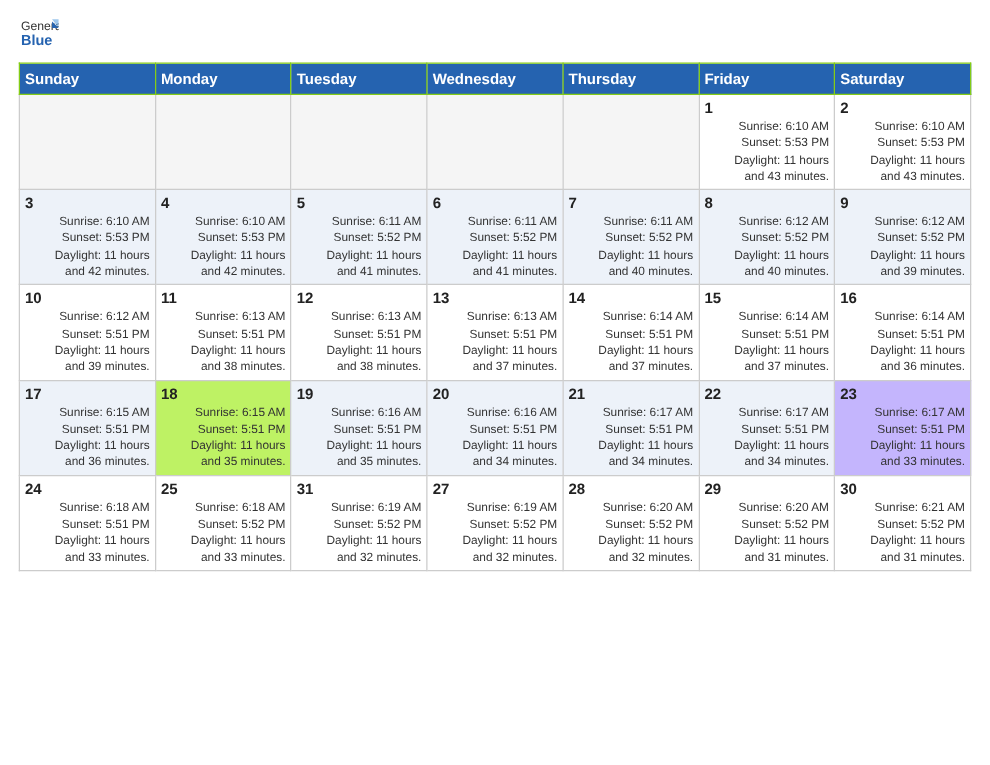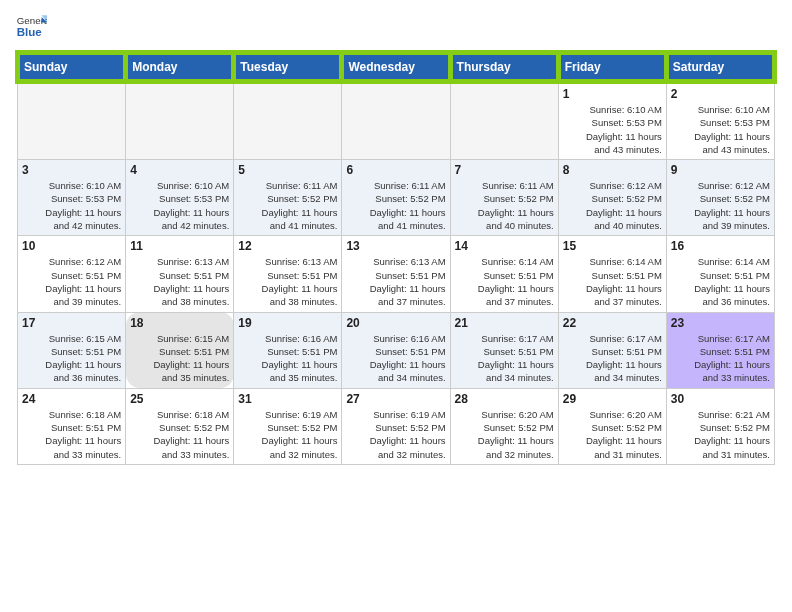--- a/index.html
+++ b/index.html
@@ -47,21 +47,21 @@
       border-collapse: collapse;
       border: 1px solid #ccc;
     }
     .calendar th {
       background: #2563b0;
       color: #fff;
       font-size: 12px;
       font-weight: bold;
       padding: 5px 4px;
       text-align: left;
-      border: 5px solid #84cc16;
+      border: 1px solid #84cc16;
     }
     .calendar td {
       border: 1px solid #ccc;
       vertical-align: top;
       padding: 3px 4px;
       width: calc(100%/7);
       min-height: 80px;
       background: #fff;
       font-size: 10px;
       color: #333;
@@ -191,21 +191,21 @@
           <td>
             <span class="day-num">16</span>
             <div class="day-info">Sunrise: 6:14 AM<br>Sunset: 5:51 PM<br>Daylight: 11 hours<br>and 36 minutes.</div>
           </td>
         </tr>
         <tr>
           <td style="background: rgb(237, 242, 249);">
             <span class="day-num">17</span>
             <div class="day-info">Sunrise: 6:15 AM<br>Sunset: 5:51 PM<br>Daylight: 11 hours<br>and 36 minutes.</div>
           </td>
-          <td style="background: #e5e5e5; border-radius: 14px;">
+          <td style="background: #bef264;">
             <span class="day-num">18</span>
             <div class="day-info">Sunrise: 6:15 AM<br>Sunset: 5:51 PM<br>Daylight: 11 hours<br>and 35 minutes.</div>
           </td>
           <td style="background: rgb(237, 242, 249);">
             <span class="day-num">19</span>
             <div class="day-info">Sunrise: 6:16 AM<br>Sunset: 5:51 PM<br>Daylight: 11 hours<br>and 35 minutes.</div>
           </td>
           <td style="background: rgb(237, 242, 249); margin-left: 28px;">
             <span class="day-num">20</span>
             <div class="day-info">Sunrise: 6:16 AM<br>Sunset: 5:51 PM<br>Daylight: 11 hours<br>and 34 minutes.</div>

